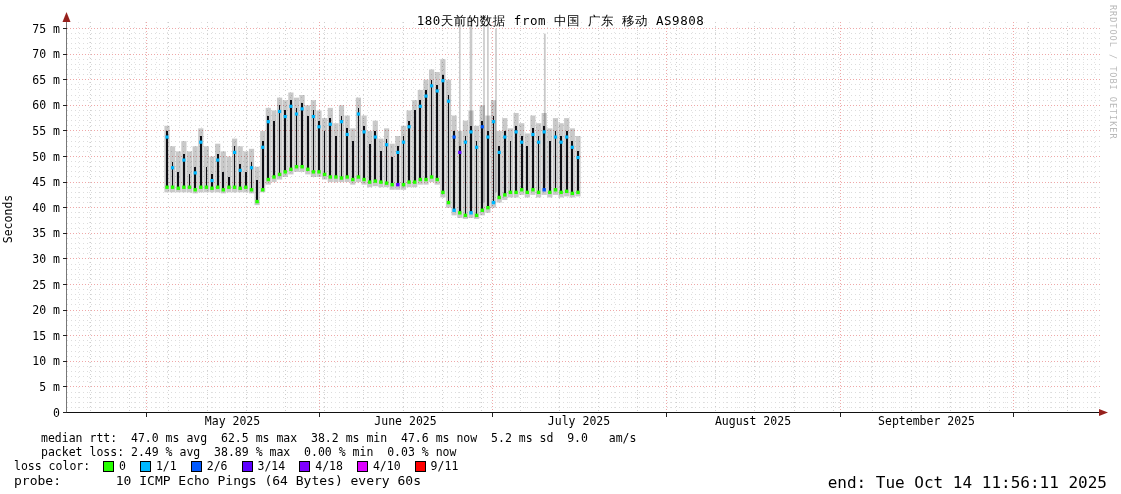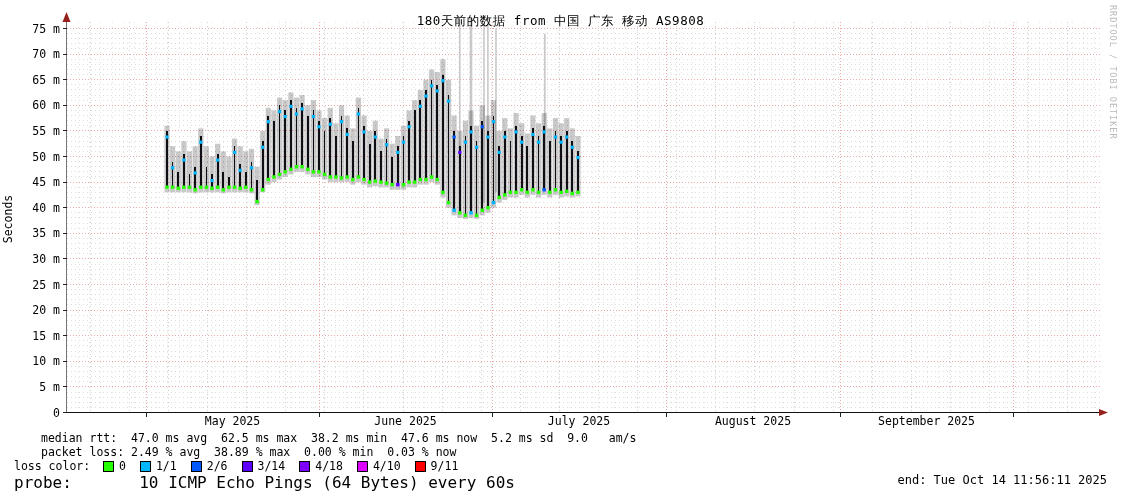--- a/index.html
+++ b/index.html
@@ -26,22 +26,22 @@
   .row-loss{top:445px;text-align:right;}
   .legend-row{
     position:absolute; left:14px; top:459px; font-size:11.5px;
     display:flex; align-items:flex-start;
   }
   .legend-label{white-space:pre; width:89px;}
   .legend-item{display:flex; align-items:center; margin-right:14px;}
   .legend-swatch{
     width:9px; height:9px; border:1px solid #000; margin-right:5px; flex:0 0 auto;
   }
-  .probe-row{position:absolute; left:14px; top:473px; font-size:16px; white-space:pre;}
-  .end-text{position:absolute; right:14px; top:473px; font-size:12px; white-space:pre;}
+  .probe-row{position:absolute; left:14px; top:473px; font-size:13px; white-space:pre;}
+  .end-text{position:absolute; right:14px; top:473px; font-size:16px; white-space:pre;}
 </style>
 </head>
 <body>
 
 <div class="screen">
   <svg id="chart" width="1121" height="430">
       <line x1="66.5" y1="407.38" x2="1101" y2="407.38" stroke="#dcdcdc" stroke-width="1" shape-rendering="crispEdges" stroke-dasharray="1 3"></line>
       <line x1="66.5" y1="402.26" x2="1101" y2="402.26" stroke="#dcdcdc" stroke-width="1" shape-rendering="crispEdges" stroke-dasharray="1 3"></line>
       <line x1="66.5" y1="397.14" x2="1101" y2="397.14" stroke="#dcdcdc" stroke-width="1" shape-rendering="crispEdges" stroke-dasharray="1 3"></line>
       <line x1="66.5" y1="392.02" x2="1101" y2="392.02" stroke="#dcdcdc" stroke-width="1" shape-rendering="crispEdges" stroke-dasharray="1 3"></line>

